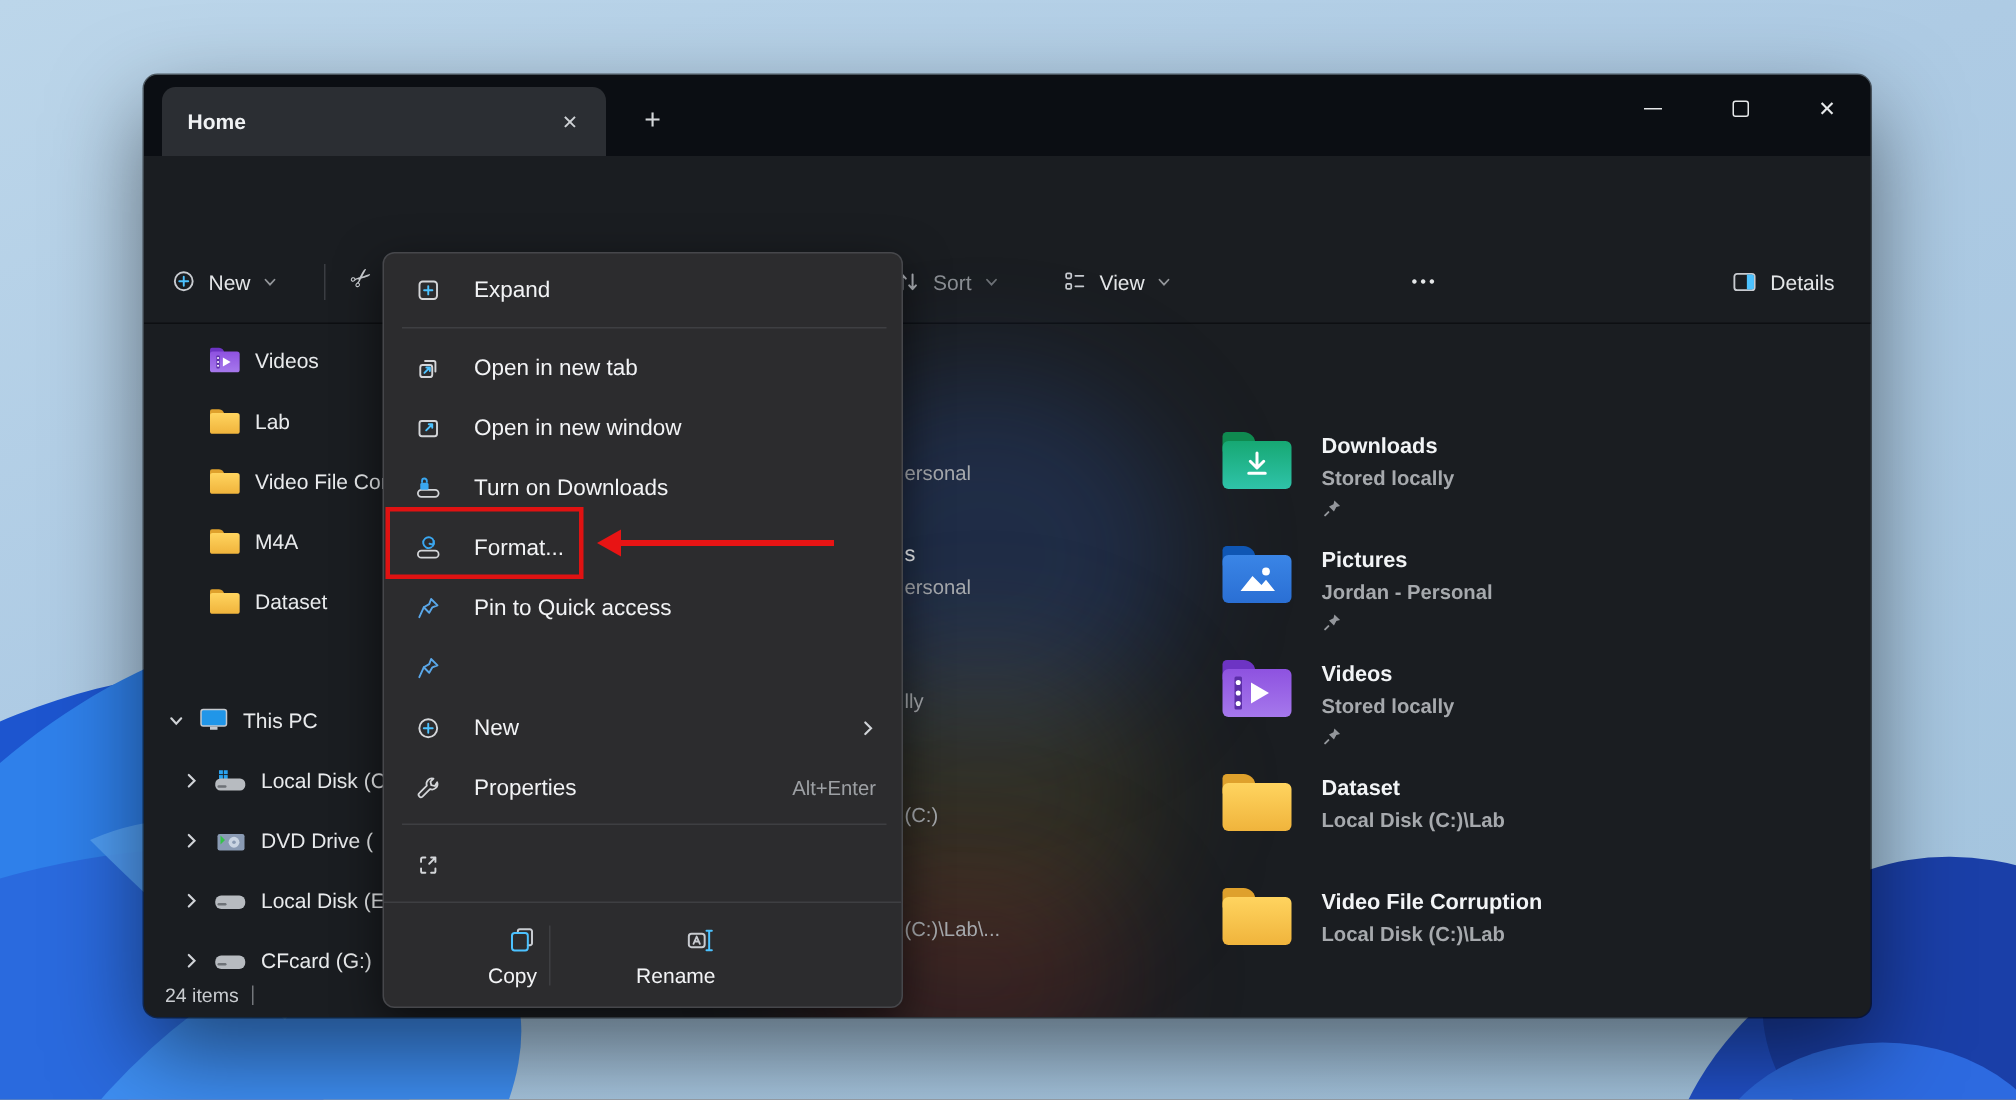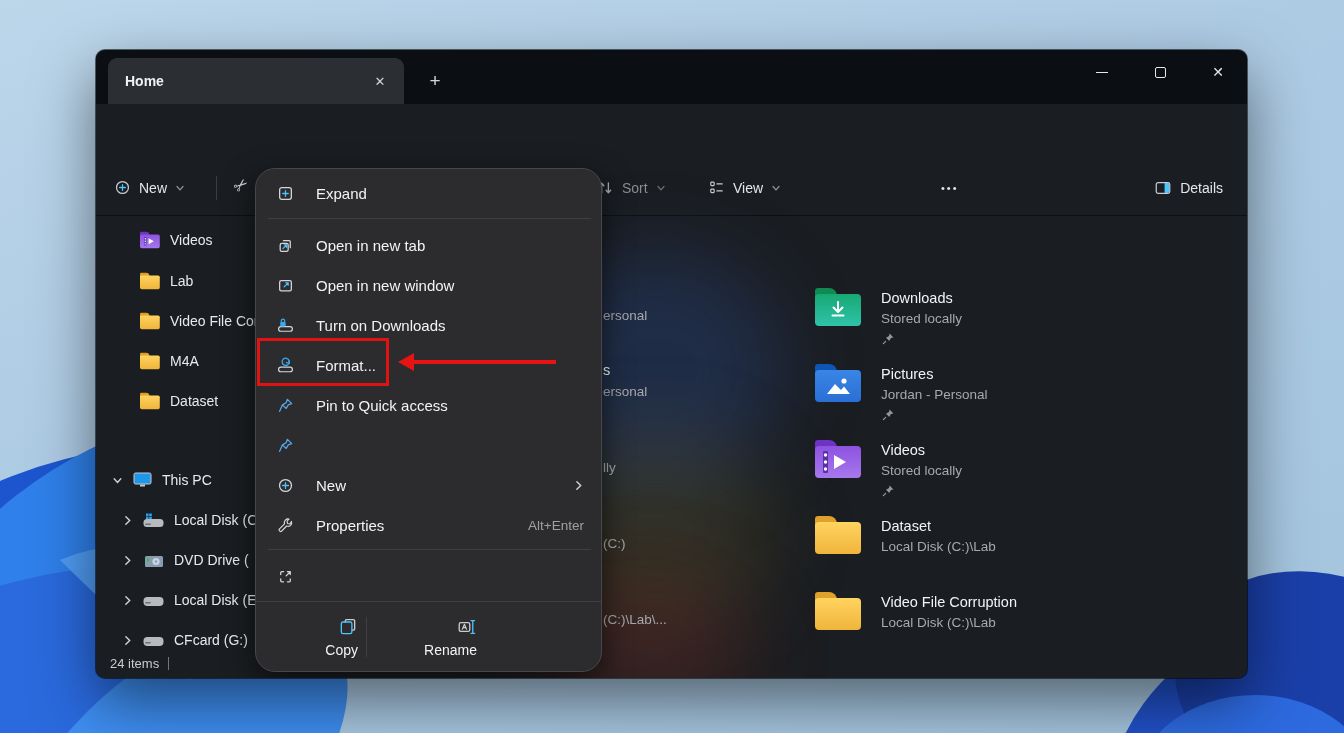--- a/index.html
+++ b/index.html
@@ -67,33 +67,33 @@
   .fld .emblem { position:absolute; z-index:2; left:0; top:6px; width:46px; height:32px;
     display:flex; align-items:center; justify-content:center; }
   .fld-yellow   { --tab:#dfa12c; --body:linear-gradient(180deg,#ffd45f,#f0b43c); }
   .fld-downloads{ --tab:#0f8a50; --body:linear-gradient(180deg,#17a873,#2fc3a9); }
   .fld-pictures { --tab:#0f56b4; --body:linear-gradient(180deg,#3a85e6,#2a6fd4); }
   .fld-videos   { --tab:#6d34c4; --body:linear-gradient(180deg,#8e52e0,#a678ec); }
   .fld-sm { transform:scale(.43); transform-origin:0 50%; width:20px; height:38px; }
 
   
   .tile { position:absolute; left:719px; display:flex; gap:20px; }
-  .tile .txt { padding-top:0; }
+  .tile .txt { padding-top:0;font-weight:bold; }
   .tile .t-name { font-size:14.5px; color:#f2f4f6; line-height:20px; }
   .tile .t-sub  { font-size:13.5px; color:#a6a9ad; line-height:21px; }
   .tile .t-pin  { height:16px; margin-top:3px; }
   .fragment { position:absolute; left:507px; font-size:13.5px; color:#a6a9ad; white-space:nowrap; }
   .fragment.title { color:#f2f4f6; font-size:14.5px; }
 
   
   .glow { position:absolute; border-radius:50%; filter:blur(38px); pointer-events:none; }
 
   
   .menu { position:absolute; left:159px; top:118px; width:347px; height:504px; background:#2c2c2e;
-    border:1px solid #46474b; border-radius:20px; box-shadow:0 10px 30px rgba(0,0,0,.55); z-index:50; }
+    border:1px solid #46474b; border-radius:8px; box-shadow:0 10px 30px rgba(0,0,0,.55); z-index:50; }
   .m-item { position:absolute; left:5px; width:337px; height:40px; display:flex; align-items:center;
     padding:0 14px 0 16px; gap:22px; color:#f2f3f5; font-size:15px; border-radius:5px; }
   .m-item svg { flex:none; }
   .m-label { flex:1; white-space:nowrap; }
   .m-shortcut { font-size:13.5px; color:#9da0a4; }
   .m-subarrow { color:#cfd2d6; }
   .m-div { position:absolute; left:12px; width:323px; height:1px; background:#3e3f42; }
   .m-actions { position:absolute; left:0; top:432px; width:100%; height:71px; border-top:1px solid #3e3f42;
     display:flex; align-items:center; }
   .m-act { width:88px; display:flex; flex-direction:column; align-items:flex-end; gap:5px;

